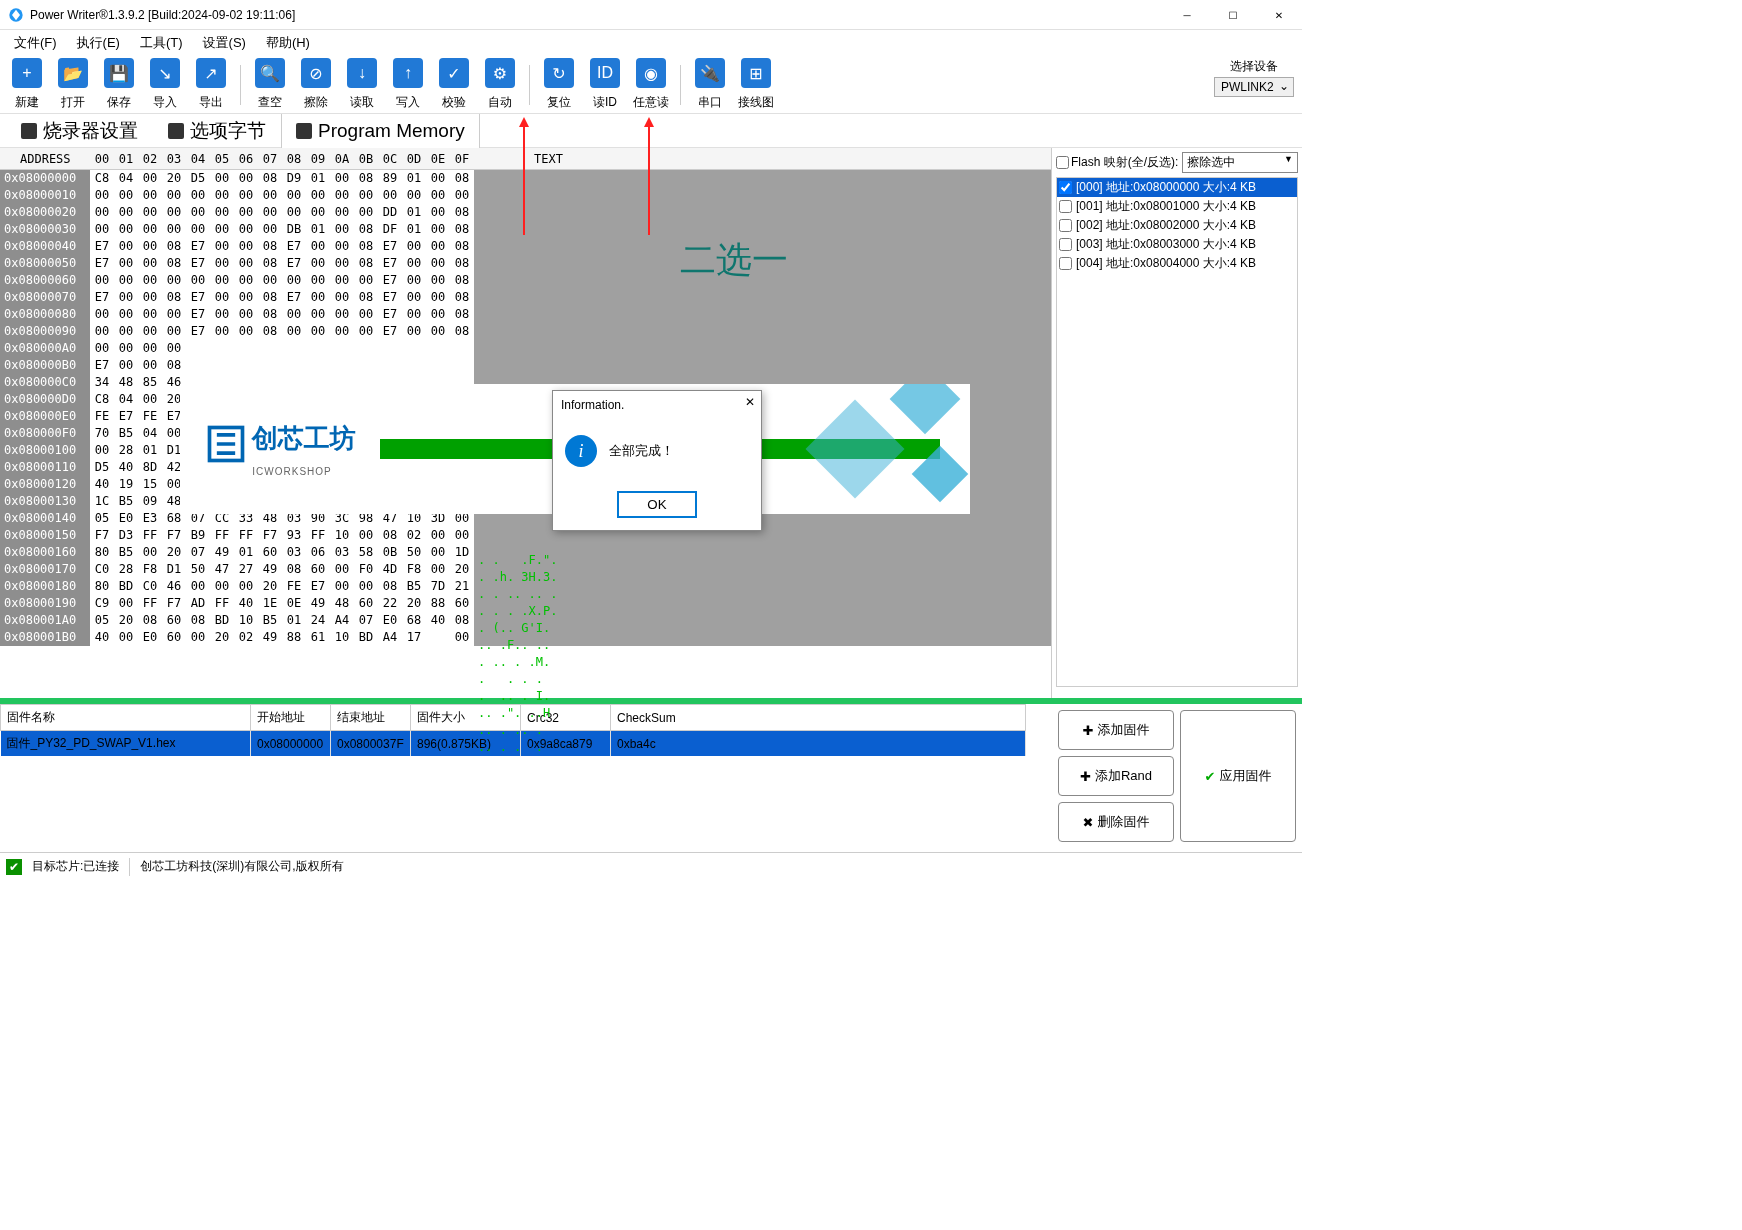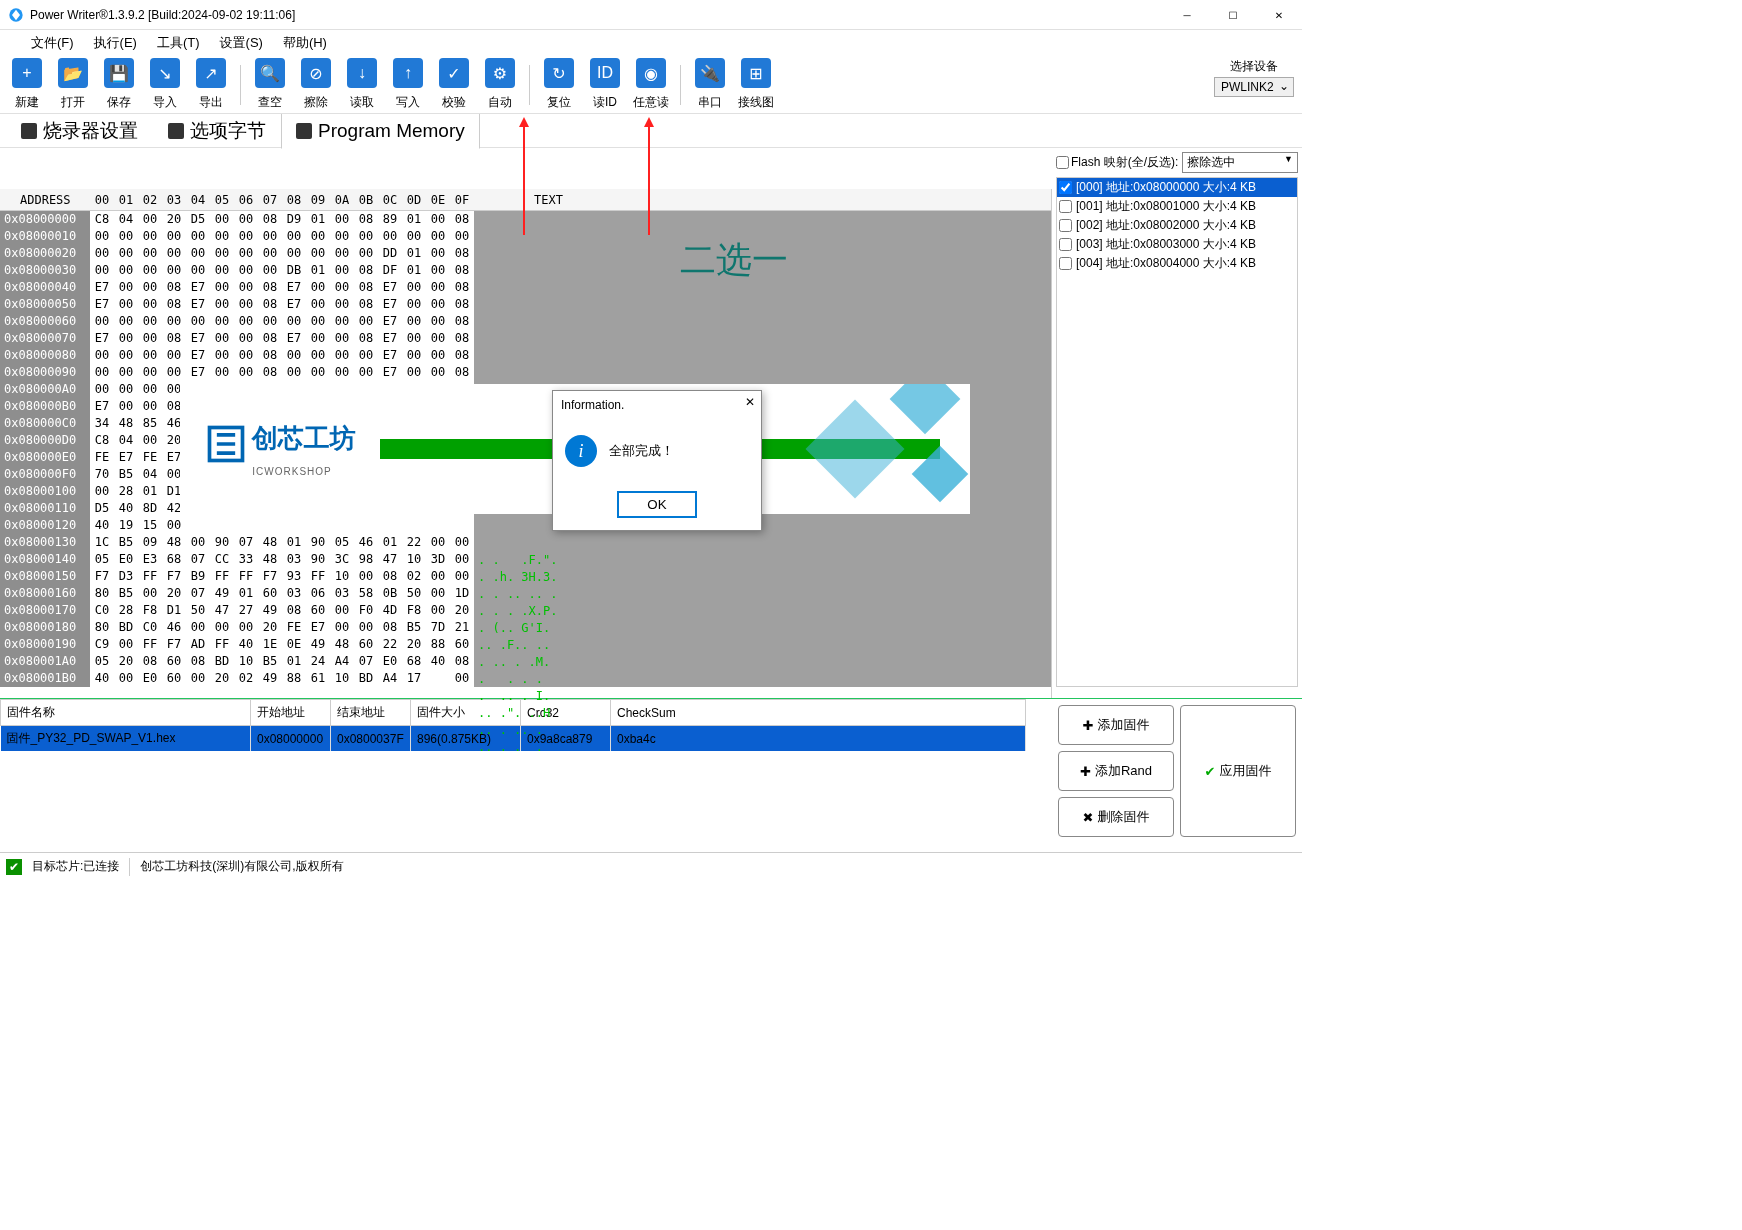--- a/index.html
+++ b/index.html
@@ -4,39 +4,39 @@
 <style>
 * { box-sizing: border-box; margin: 0; padding: 0; }
 body { font-family: "Microsoft YaHei", "Segoe UI", sans-serif; font-size: 12px; background: #fff; color: #000; width: 1302px; height: 920px; overflow: hidden; position: relative; }
 
 .titlebar { height: 30px; display: flex; align-items: center; padding: 0 8px; background: #fff; border-bottom: 1px solid #e0e0e0; position: relative; }
 .titlebar .icon { width: 16px; height: 16px; margin-right: 6px; }
 .titlebar .caption { font-size: 12px; color: #000; }
 .titlebar .winbtns { position: absolute; right: 0; top: 0; display: flex; }
 .titlebar .winbtns div { width: 46px; height: 30px; display: flex; align-items: center; justify-content: center; font-size: 10px; font-family: "Segoe MDL2 Assets", sans-serif; }
 
-.menubar { height: 26px; display: flex; align-items: center; padding: 0 21px; background: #fff; }
+.menubar { height: 26px; display: flex; align-items: center; padding: 0 4px; background: #fff; }
 .menubar .menuitem { padding: 3px 10px; font-size: 13px; }
 
 .toolbar { height: 58px; display: flex; align-items: center; padding: 2px 4px; background: #fff; border-bottom: 1px solid #e0e0e0; position: relative; }
 .toolbtn { display: flex; flex-direction: column; align-items: center; justify-content: center; width: 44px; height: 54px; margin: 0 1px; }
 .toolbtn .iconbox { width: 30px; height: 30px; background: #2179d6; border-radius: 4px; display: flex; align-items: center; justify-content: center; color: #fff; font-size: 16px; }
 .toolbtn .lbl { font-size: 12px; margin-top: 6px; }
 .toolsep { width: 1px; height: 40px; background: #ccc; margin: 0 6px; }
 .devsel { position: absolute; right: 8px; top: 2px; text-align: center; font-size: 12px; }
 .devsel .combo { border: 1px solid #aaa; padding: 2px 20px 2px 6px; margin-top: 2px; background: #f0f0f0; position: relative; width: 80px; }
 .devsel .combo::after { content: "⌄"; position: absolute; right: 4px; top: 1px; }
 
 .tabs { height: 34px; display: flex; align-items: center; padding: 0 6px; background: #fff; border-bottom: 1px solid #e0e0e0; }
 .tab { display: flex; align-items: center; padding: 6px 14px; font-size: 19px; border: 1px solid transparent; }
 .tab.active { border: 1px solid #ccc; border-bottom-color: #fff; background: #fff; }
 .tab .ticon { width: 16px; height: 16px; margin-right: 6px; background: #333; border-radius: 2px; }
 
 .main { display: flex; height: 550px; }
-.hexpane { flex: 1; display: flex; flex-direction: column; border-right: 1px solid #ccc; margin-top: 41px; }
+.hexpane { flex: 1; display: flex; flex-direction: column; border-right: 1px solid #ccc; }
 .hexhead { height: 22px; display: flex; align-items: center; background: #f5f5f5; font-family: Consolas, monospace; font-size: 12px; border-bottom: 1px solid #ccc; }
 .hexhead .addrcol { width: 90px; padding-left: 20px; }
 .hexhead .bytecol { width: 24px; text-align: center; }
 .hexhead .textcol { flex: 1; padding-left: 60px; }
 .hexbody { flex: 1; overflow: hidden; font-family: Consolas, monospace; font-size: 12px; line-height: 17px; position: relative; }
 .hexrow { display: flex; }
 .hexrow .addr { width: 90px; background: #8e8e8e; color: #fff; padding-left: 4px; }
 .hexrow .bytes { display: flex; }
 .hexrow .byte { width: 24px; text-align: center; }
 .hexrow .ascii { flex: 1; background: #a0a0a0; color: #fff; padding-left: 4px; white-space: pre; }
@@ -44,21 +44,21 @@
 .rightpane { width: 250px; padding: 4px; }
 .flashmap-head { display: flex; align-items: center; gap: 4px; margin-bottom: 4px; }
 .flashmap-head label { display: flex; align-items: center; gap: 2px; font-size: 12px; }
 .flashmap-head .combo { border: 1px solid #888; padding: 1px 4px; font-size: 12px; flex: 1; position: relative; }
 .flashmap-head .combo::after { content: "▼"; position: absolute; right: 4px; font-size: 9px; }
 .flashlist { border: 1px solid #ccc; height: 510px; overflow: auto; }
 .flashitem { display: flex; align-items: center; padding: 1px 2px; font-size: 12px; }
 .flashitem.sel { background: #0a5fd0; color: #fff; }
 .flashitem input { margin-right: 4px; }
 
-.bottom { display: flex; height: 154px; border-top: 1px solid #22c55e; gap: 26px; }
+.bottom { display: flex; height: 154px; border-top: 6px solid #22c55e; gap: 26px; }
 .fwtable { flex: 1; display: flex; flex-direction: column; }
 .fwtable table { width: 100%; border-collapse: collapse; font-size: 12px; }
 .fwtable th { text-align: left; padding: 4px 6px; border: 1px solid #ccc; background: #fff; font-weight: normal; }
 .fwtable td { padding: 4px 6px; border-right: 1px solid #ddd; }
 .fwtable tr.sel td { background: #0a5fd0; color: #000000; }
 .fwactions { width: 250px; display: flex; padding: 6px; gap: 6px; }
 .fwactions .col { display: flex; flex-direction: column; gap: 6px; flex: 1; }
 .fwactions button { height: 40px; border: 1px solid #888; background: #fff; border-radius: 4px; display: flex; align-items: center; justify-content: center; gap: 4px; font-size: 13px; }
 .fwactions button.tall { height: 132px; }
 

